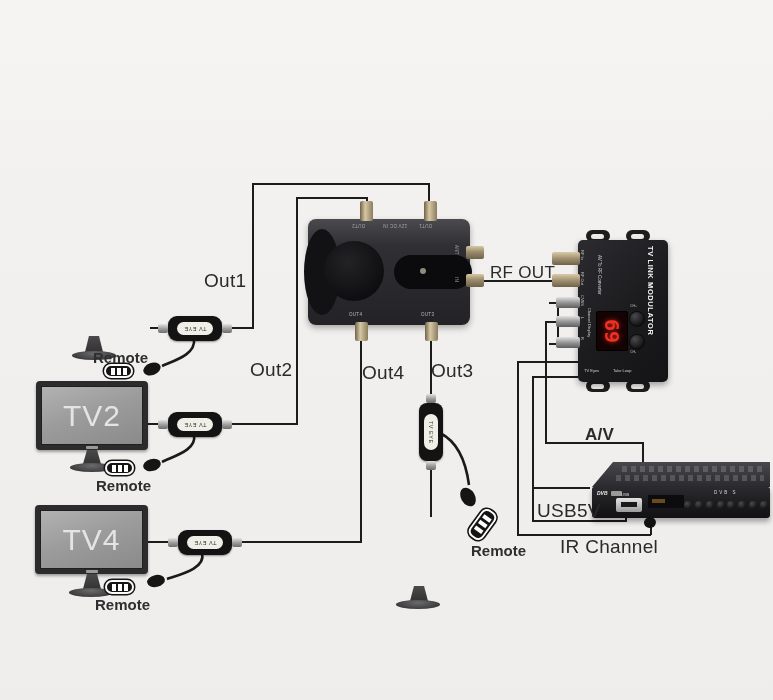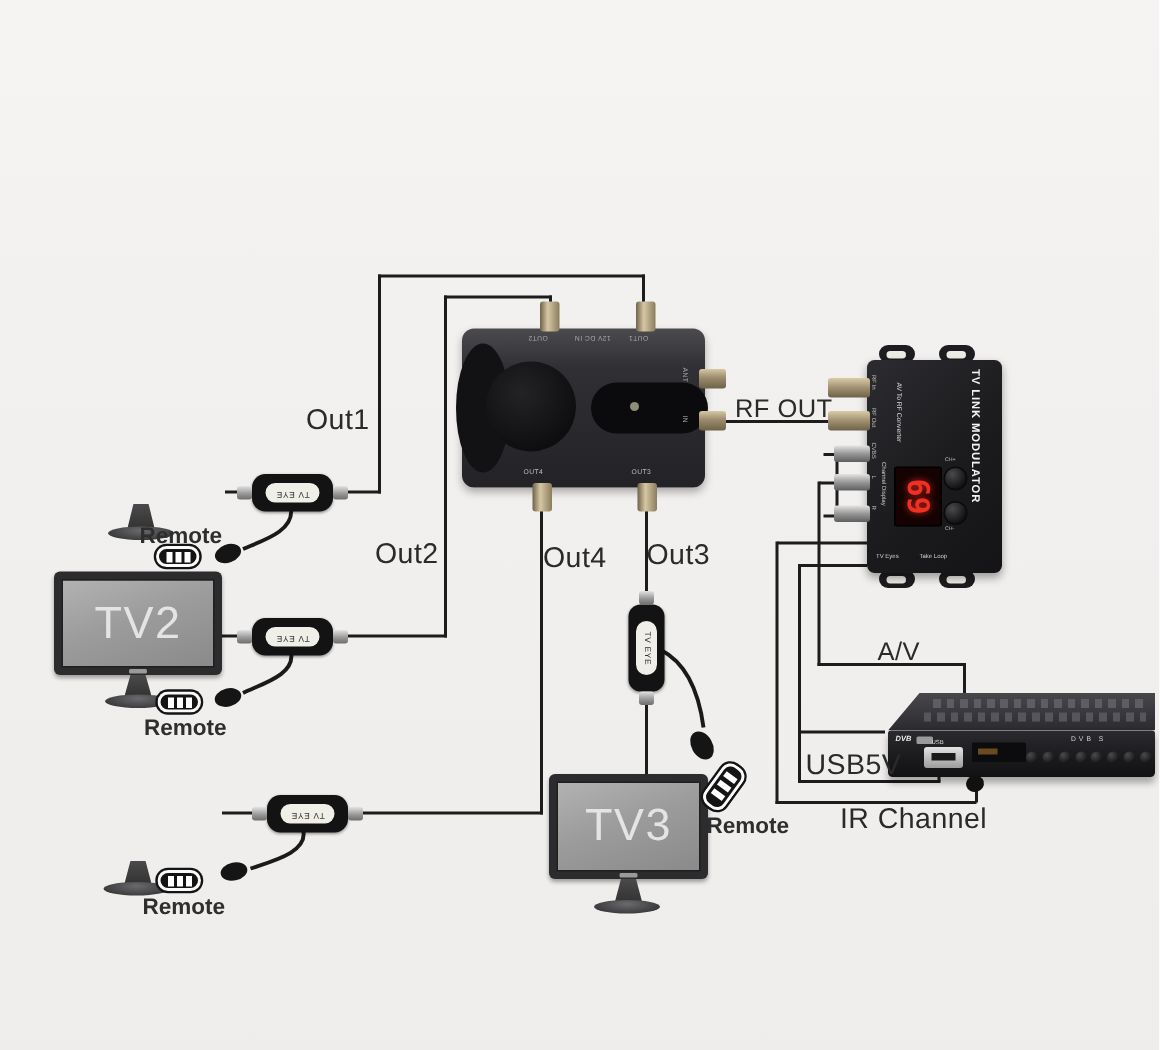--- a/index.html
+++ b/index.html
@@ -109,29 +109,29 @@
 
   <div class="tv" style="left:36px;top:381px;width:112px;height:69px;">
     <div class="tv-screen">
       <span class="tv-text">TV2</span>
     </div>
       <div class="tv-chin"></div>
   </div>
   <div class="tv-neck" style="left:83px;top:450px;width:18px;height:14px;"></div>
   <div class="tv-base" style="left:70px;top:463px;width:44px;height:9px;"></div>
 
+  <div class="tv" style="left:35px;top:505px;width:113px;height:69px;">
+    <div class="tv-screen">
+      <span class="tv-text">TV4</span>
+    </div>
+      <div class="tv-chin"></div>
+  </div>
   <div class="tv-neck" style="left:83px;top:574px;width:18px;height:15px;"></div>
   <div class="tv-base" style="left:69px;top:588px;width:44px;height:9px;"></div>
 
-  <div class="tv" style="left:366px;top:516px;width:106px;height:70px;">
-    <div class="tv-screen">
-      <span class="tv-text">TV3</span>
-    </div>
-      <div class="tv-chin"></div>
-  </div>
   <div class="tv-neck" style="left:410px;top:586px;width:18px;height:15px;"></div>
   <div class="tv-base" style="left:396px;top:600px;width:44px;height:9px;"></div>
 
   <div class="eye" style="left:168px;top:316px;">
     <div class="eye-conn" style="left:-10px;top:8px;"></div>
     <div class="eye-conn" style="right:-10px;top:8px;"></div>
     <div class="eye-label">
       <span class="eye-label-text flip">TV EYE</span>
     </div>
   </div>
@@ -291,17 +291,17 @@
     </div>
   </div>
 
   <div class="abs" style="left:644px;top:517px;width:12px;height:11px;border-radius:50%;background:#111;transform:rotate(-15deg);"></div>
 
   <div class="lbl" style="left:204px;top:270px;">Out1</div>
   <div class="lbl" style="left:250px;top:359px;">Out2</div>
   <div class="lbl" style="left:362px;top:362px;">Out4</div>
   <div class="lbl" style="left:431px;top:360px;">Out3</div>
   <div class="lbl small" style="left:490px;top:263px;">RF OUT</div>
-  <div class="lbl small" style="left:585px;top:425px;">A/V</div>
+  <div class="lbl small" style="left:585px;top:425px;font-weight:bold;">A/V</div>
   <div class="lbl" style="left:537px;top:500px;">USB5V</div>
   <div class="lbl" style="left:560px;top:536px;">IR Channel</div>
 
 </div>
 
 </body></html>

